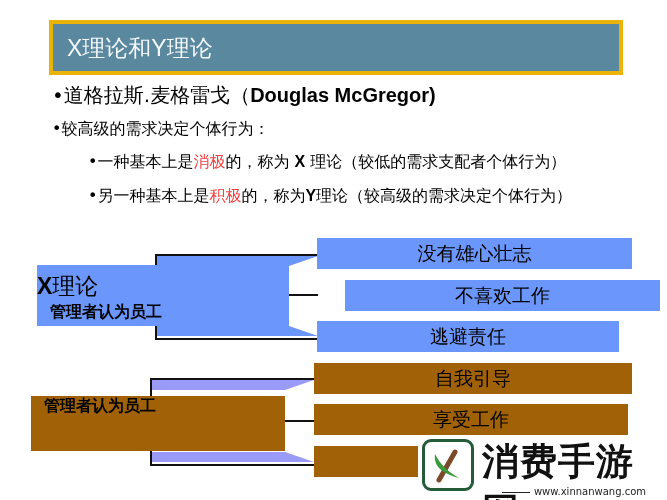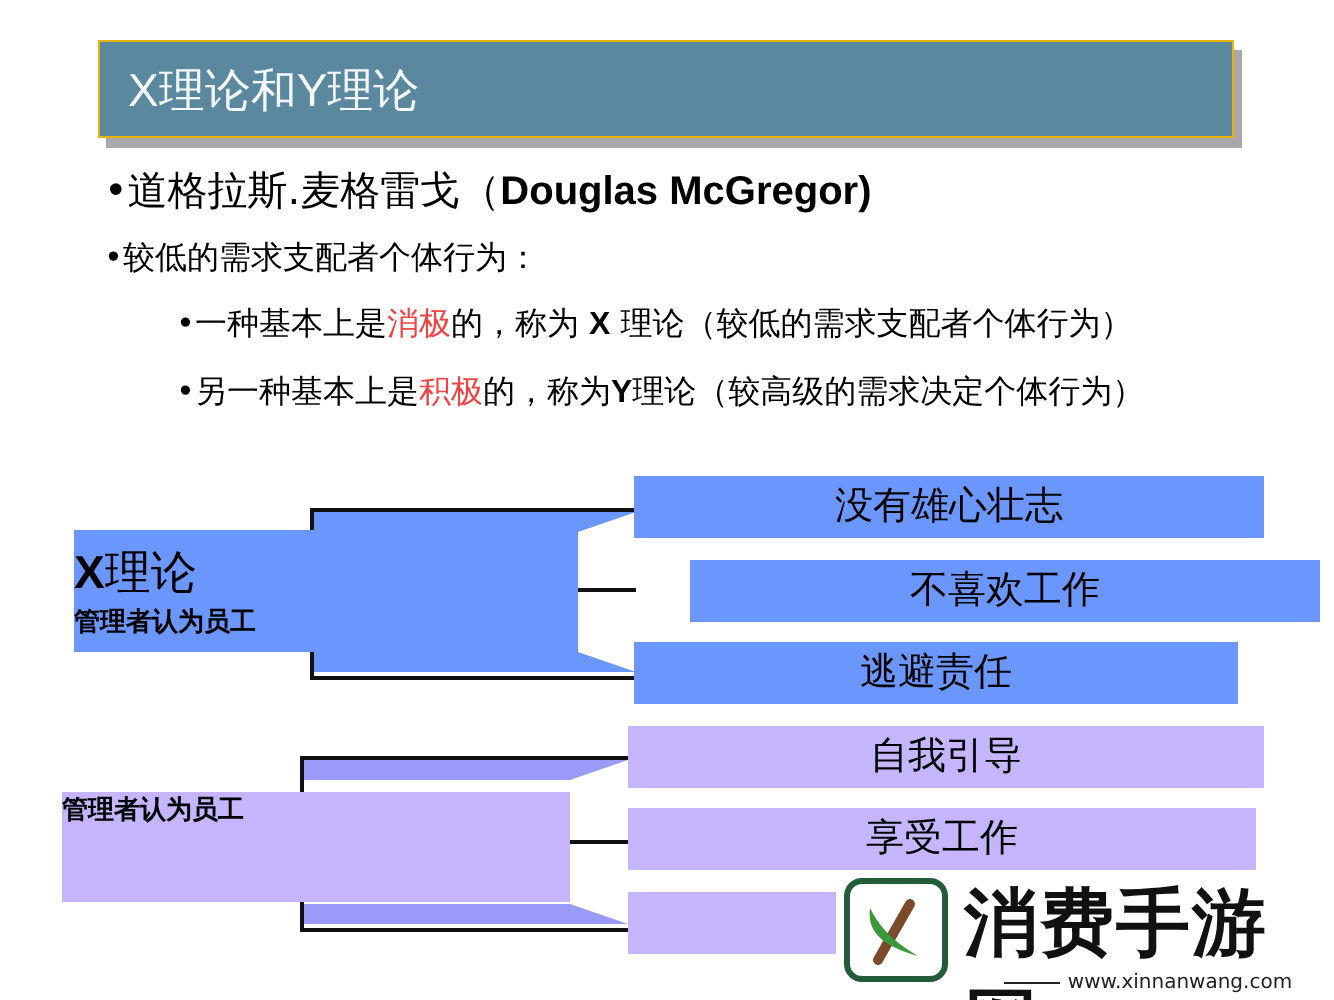--- a/index.html
+++ b/index.html
@@ -1,56 +1,56 @@
 <!DOCTYPE html>
 <html><head>
 <meta charset="utf-8">
 <style>
   html, body { margin:0; padding:0; }
   body { width:667px; height:500px; background:#ffffff; position:relative; overflow:hidden;
          font-family: "DejaVu Sans", "Liberation Sans", sans-serif; color:#000; }
   .title-shadow { position:absolute; left:53px; top:25px; width:568px; height:49px; background:#a9a9ab; }
   .title-bar { position:absolute; left:49px; top:20px; width:566px; height:47px; background:#5a889f;
-               border:1px solid #eab308; }
+               border:4px solid #eab308; }
   .title-text { position:absolute; left:14px; top:9px; font-size:23px; color:#f4f8fa; font-family:"Liberation Sans", sans-serif; }
   .line { position:absolute; white-space:nowrap; }
   .l1 { left:52px; top:82px; font-size:20px; font-weight:bold; }
   .l1 .cn { font-weight:normal; }
   .l2 { left:52px; top:119px; font-size:16px; }
   .l3 { left:88px; top:152px; font-size:16px; }
   .l4 { left:88px; top:186px; font-size:16px; }
   .red { color:#ef4444; }
   .b { font-weight:bold; font-family:"Liberation Sans", sans-serif; }
 
   .conn { position:absolute; border-color:#111; border-style:solid; }
   .wedge { position:absolute; }
   .main-box { position:absolute; text-align:left; }
   .main-box .h { font-size:23px; margin-top:6px; }
   .main-box .h b { font-family:"Liberation Sans", sans-serif; }
-  .main-box .s { font-size:13px; font-weight:bold; margin-top:0px; }
+  .main-box .s { font-size:16px; font-weight:bold; margin-top:0px;padding-left:13px; }
   .item { position:absolute; text-align:center; font-size:19px; line-height:31px; }
   .x-col { background:#6b96fb; }
-  .y-col { background:#c4b5fd; }
+  .y-col { background:#a16207; }
 
   .wm { position:absolute; left:418px; top:435px; width:249px; height:65px; background:#fff; }
   .wm-logo { position:absolute; left:4px; top:4px; width:52px; height:52px; border:3px solid #245c3a; border-radius:9px; box-sizing:border-box; }
   .wm-name { position:absolute; left:64px; top:2px; font-size:37px; font-weight:bold; font-family:"DejaVu Serif", serif; letter-spacing:1px; color:#111; }
   .wm-url { position:absolute; left:64px; top:51px; width:180px; font-size:10px; text-align:center; color:#222; }
   .wm-url::before, .wm-url::after { content:""; display:inline-block; width:28px; border-top:1px solid #222; vertical-align:middle; margin:0 4px; }
 </style>
 </head>
 <body>
 
 <div class="title-shadow"></div>
 <div class="title-bar">
   <span class="title-text">X理论和Y理论</span>
 </div>
 
 <div class="line l1"><span class="cn">•道格拉斯.麦格雷戈（</span><span class="b">Douglas McGregor)</span></div>
-<div class="line l2">•较低的需求支配者个体行为：</div>
+<div class="line l2">•较高级的需求决定个体行为：</div>
 <div class="line l3"><span>•一种基本上是</span><span class="red">消极</span><span>的，称为 </span><span class="b">X</span><span> 理论（较低的需求支配者个体行为）</span></div>
 <div class="line l4"><span>•另一种基本上是</span><span class="red">积极</span><span>的，称为</span><span class="b">Y</span><span>理论（较高级的需求决定个体行为）</span></div>
 
 <div class="conn" style="left:155px; top:254px; width:163px; height:82px; border-width:2px 0 2px 2px;"></div>
 <div class="conn" style="left:289px; top:294px; width:29px; height:0; border-width:2px 0 0 0;"></div>
 <svg class="wedge" style="left:155px; top:254px;" width="165" height="84">
   <polygon points="2,2 163,2 134,12 2,12" fill="#6b96fb"></polygon>
   <polygon points="2,72 134,72 163,82 2,82" fill="#6b96fb"></polygon>
 </svg>
 <div class="main-box x-col" style="left:37px; top:265px; width:252px; height:61px;">

